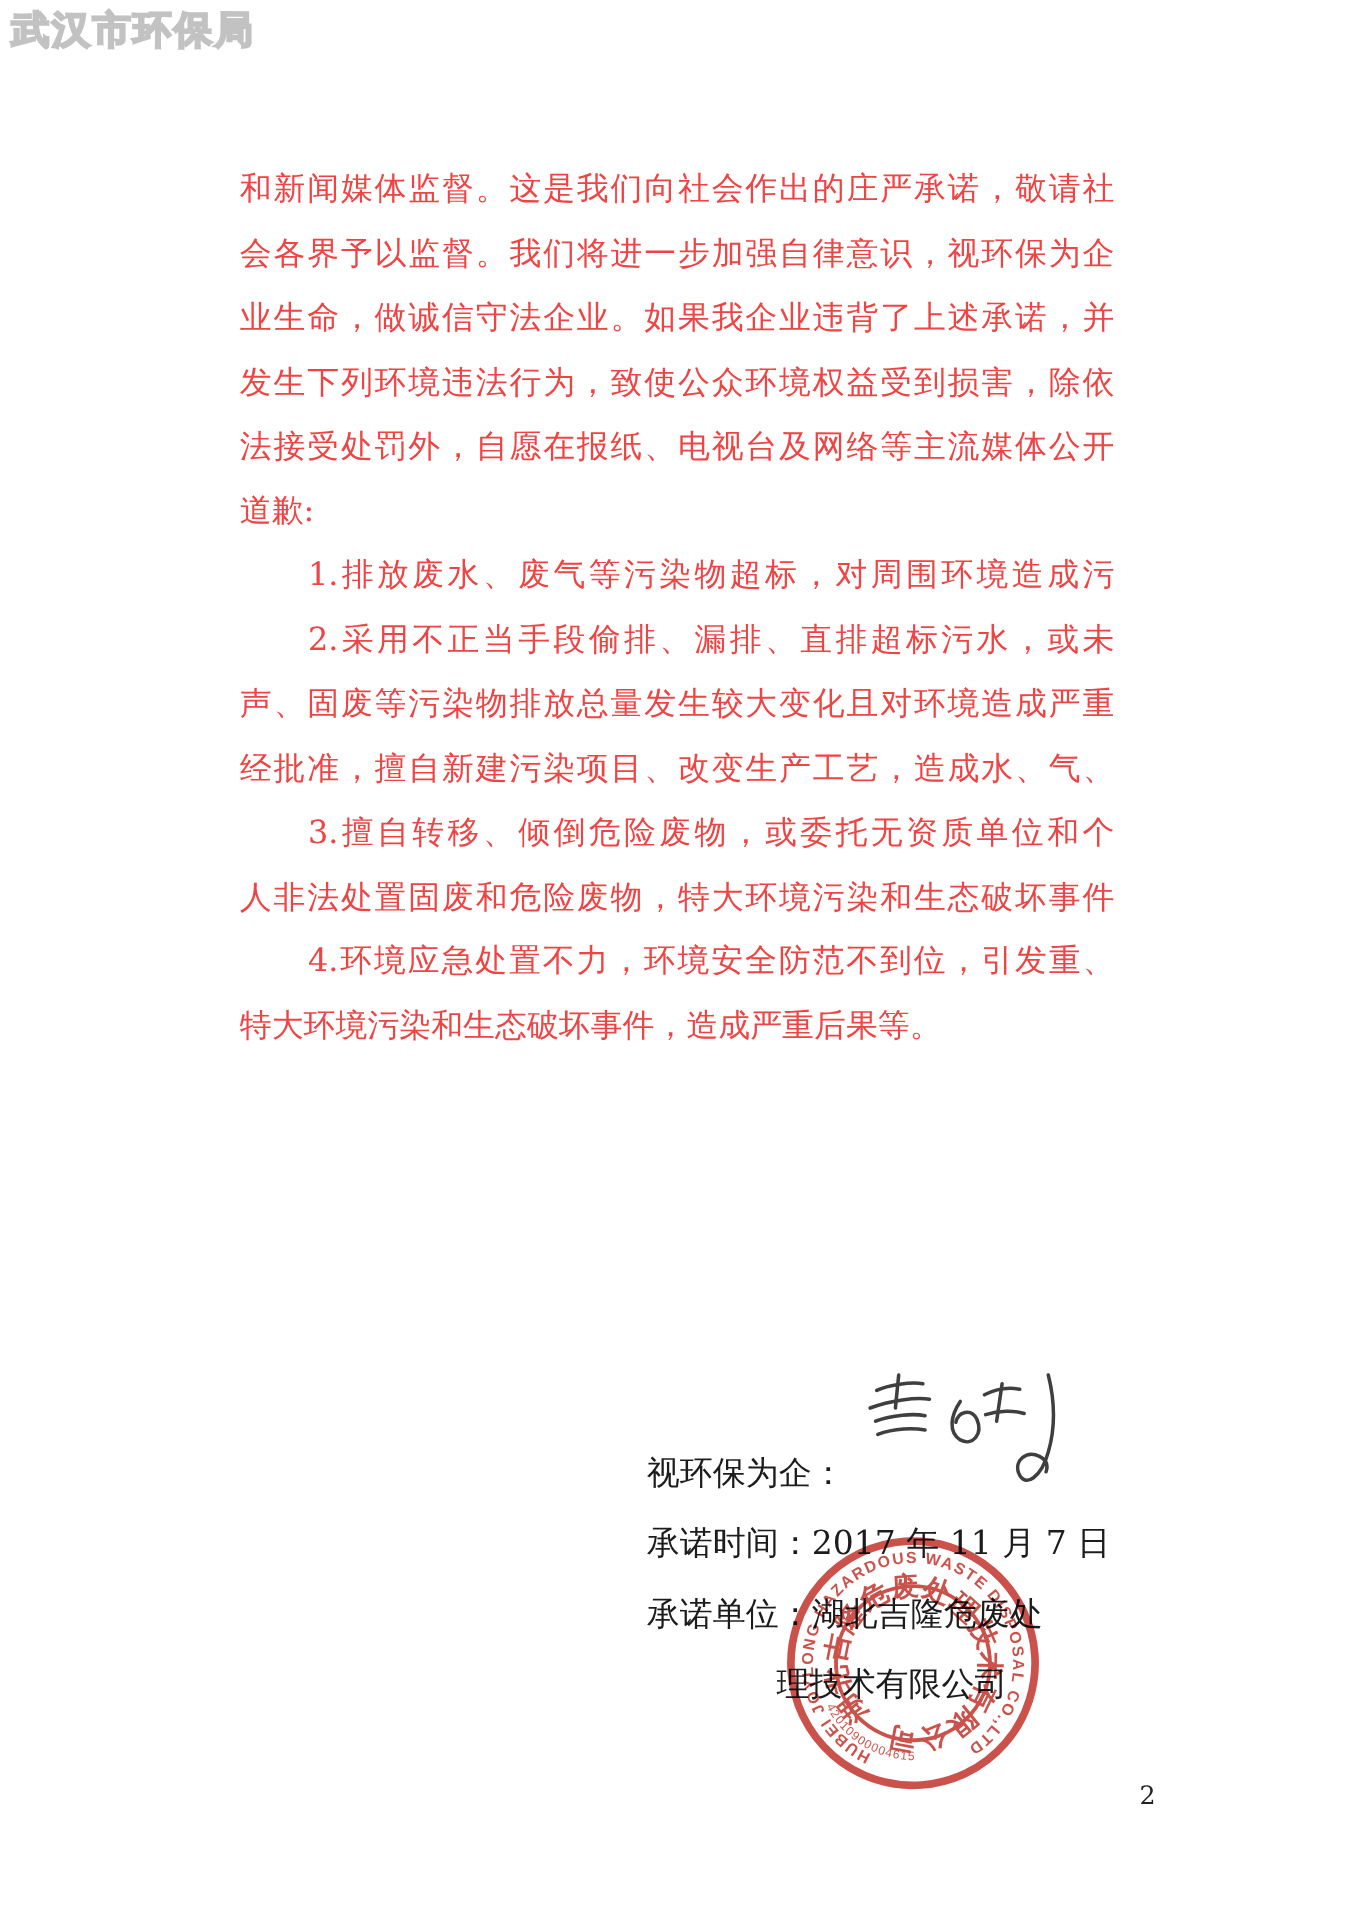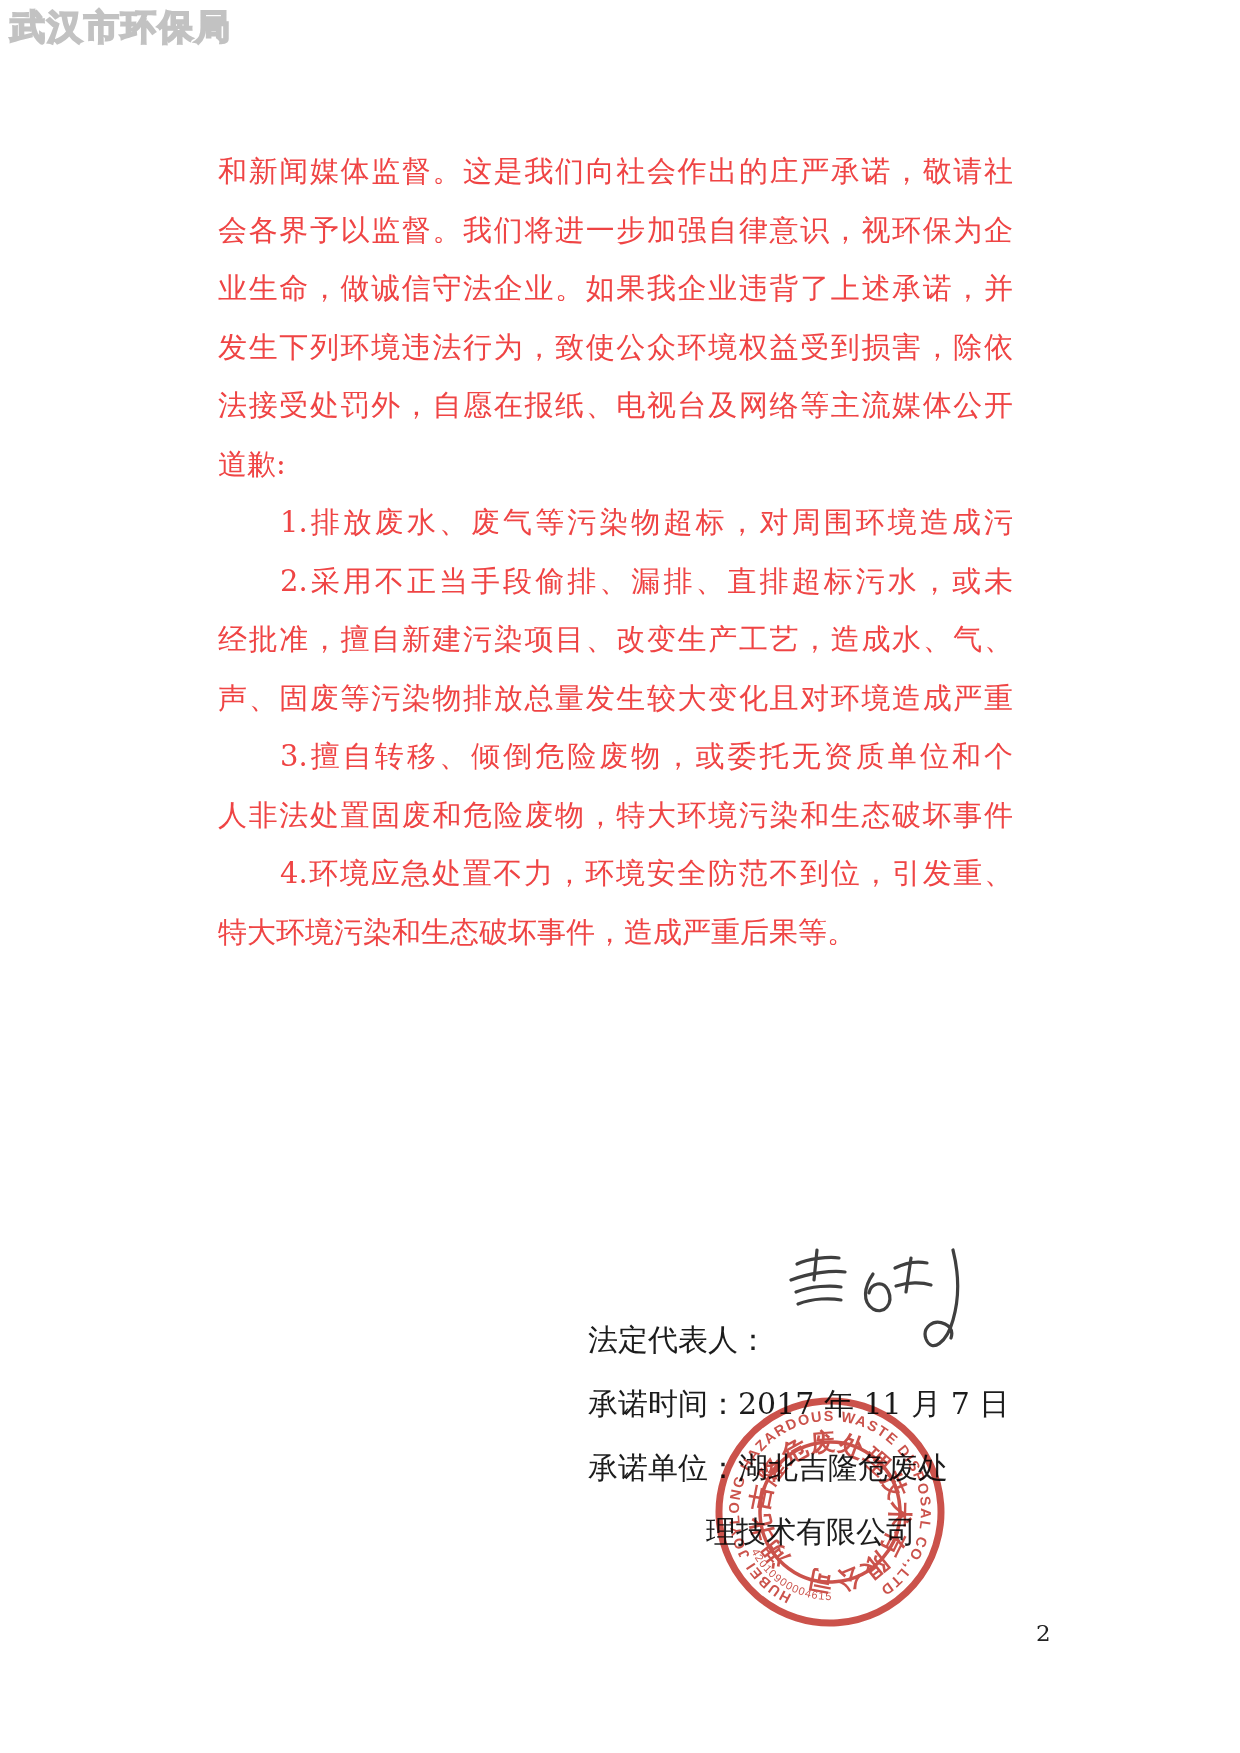--- a/index.html
+++ b/index.html
@@ -65,30 +65,30 @@
 
   <div class="doc-body">
     <div class="line jl">和新闻媒体监督。这是我们向社会作出的庄严承诺，敬请社</div>
     <div class="line jl">会各界予以监督。我们将进一步加强自律意识，视环保为企</div>
     <div class="line jl">业生命，做诚信守法企业。如果我企业违背了上述承诺，并</div>
     <div class="line jl">发生下列环境违法行为，致使公众环境权益受到损害，除依</div>
     <div class="line jl">法接受处罚外，自愿在报纸、电视台及网络等主流媒体公开</div>
     <div class="line">道歉:</div>
     <div class="line jl ind">1.排放废水、废气等污染物超标，对周围环境造成污</div>
     <div class="line jl ind">2.采用不正当手段偷排、漏排、直排超标污水，或未</div>
+    <div class="line jl">声、固废等污染物排放总量发生较大变化且对环境造成严重</div>
     <div class="line jl">经批准，擅自新建污染项目、改变生产工艺，造成水、气、</div>
-    <div class="line jl">声、固废等污染物排放总量发生较大变化且对环境造成严重</div>
     <div class="line jl ind">3.擅自转移、倾倒危险废物，或委托无资质单位和个</div>
     <div class="line jl">人非法处置固废和危险废物，特大环境污染和生态破坏事件</div>
     <div class="line jl ind">4.环境应急处置不力，环境安全防范不到位，引发重、</div>
     <div class="line">特大环境污染和生态破坏事件，造成严重后果等。</div>
   </div>
 
   <div class="sig-block">
-    <div class="sig-line">法定代表人：</div>
+    <div class="sig-line">视环保为企：</div>
     <div class="sig-line">承诺时间：2017 年 11 月 7 日</div>
     <div class="sig-line">承诺单位：湖北吉隆危废处</div>
     <div class="sig-line sig-indent">理技术有限公司</div>
   </div>
 
   <svg class="signature-svg" viewBox="0 0 230 145">
     <path d="M22,22 C32,17 54,14 64,16"></path>
     <path d="M42,8 L39,38"></path>
     <path d="M16,38 C34,31 58,28 70,30"></path>
     <path d="M21,50 C36,44 56,43 66,45"></path>

